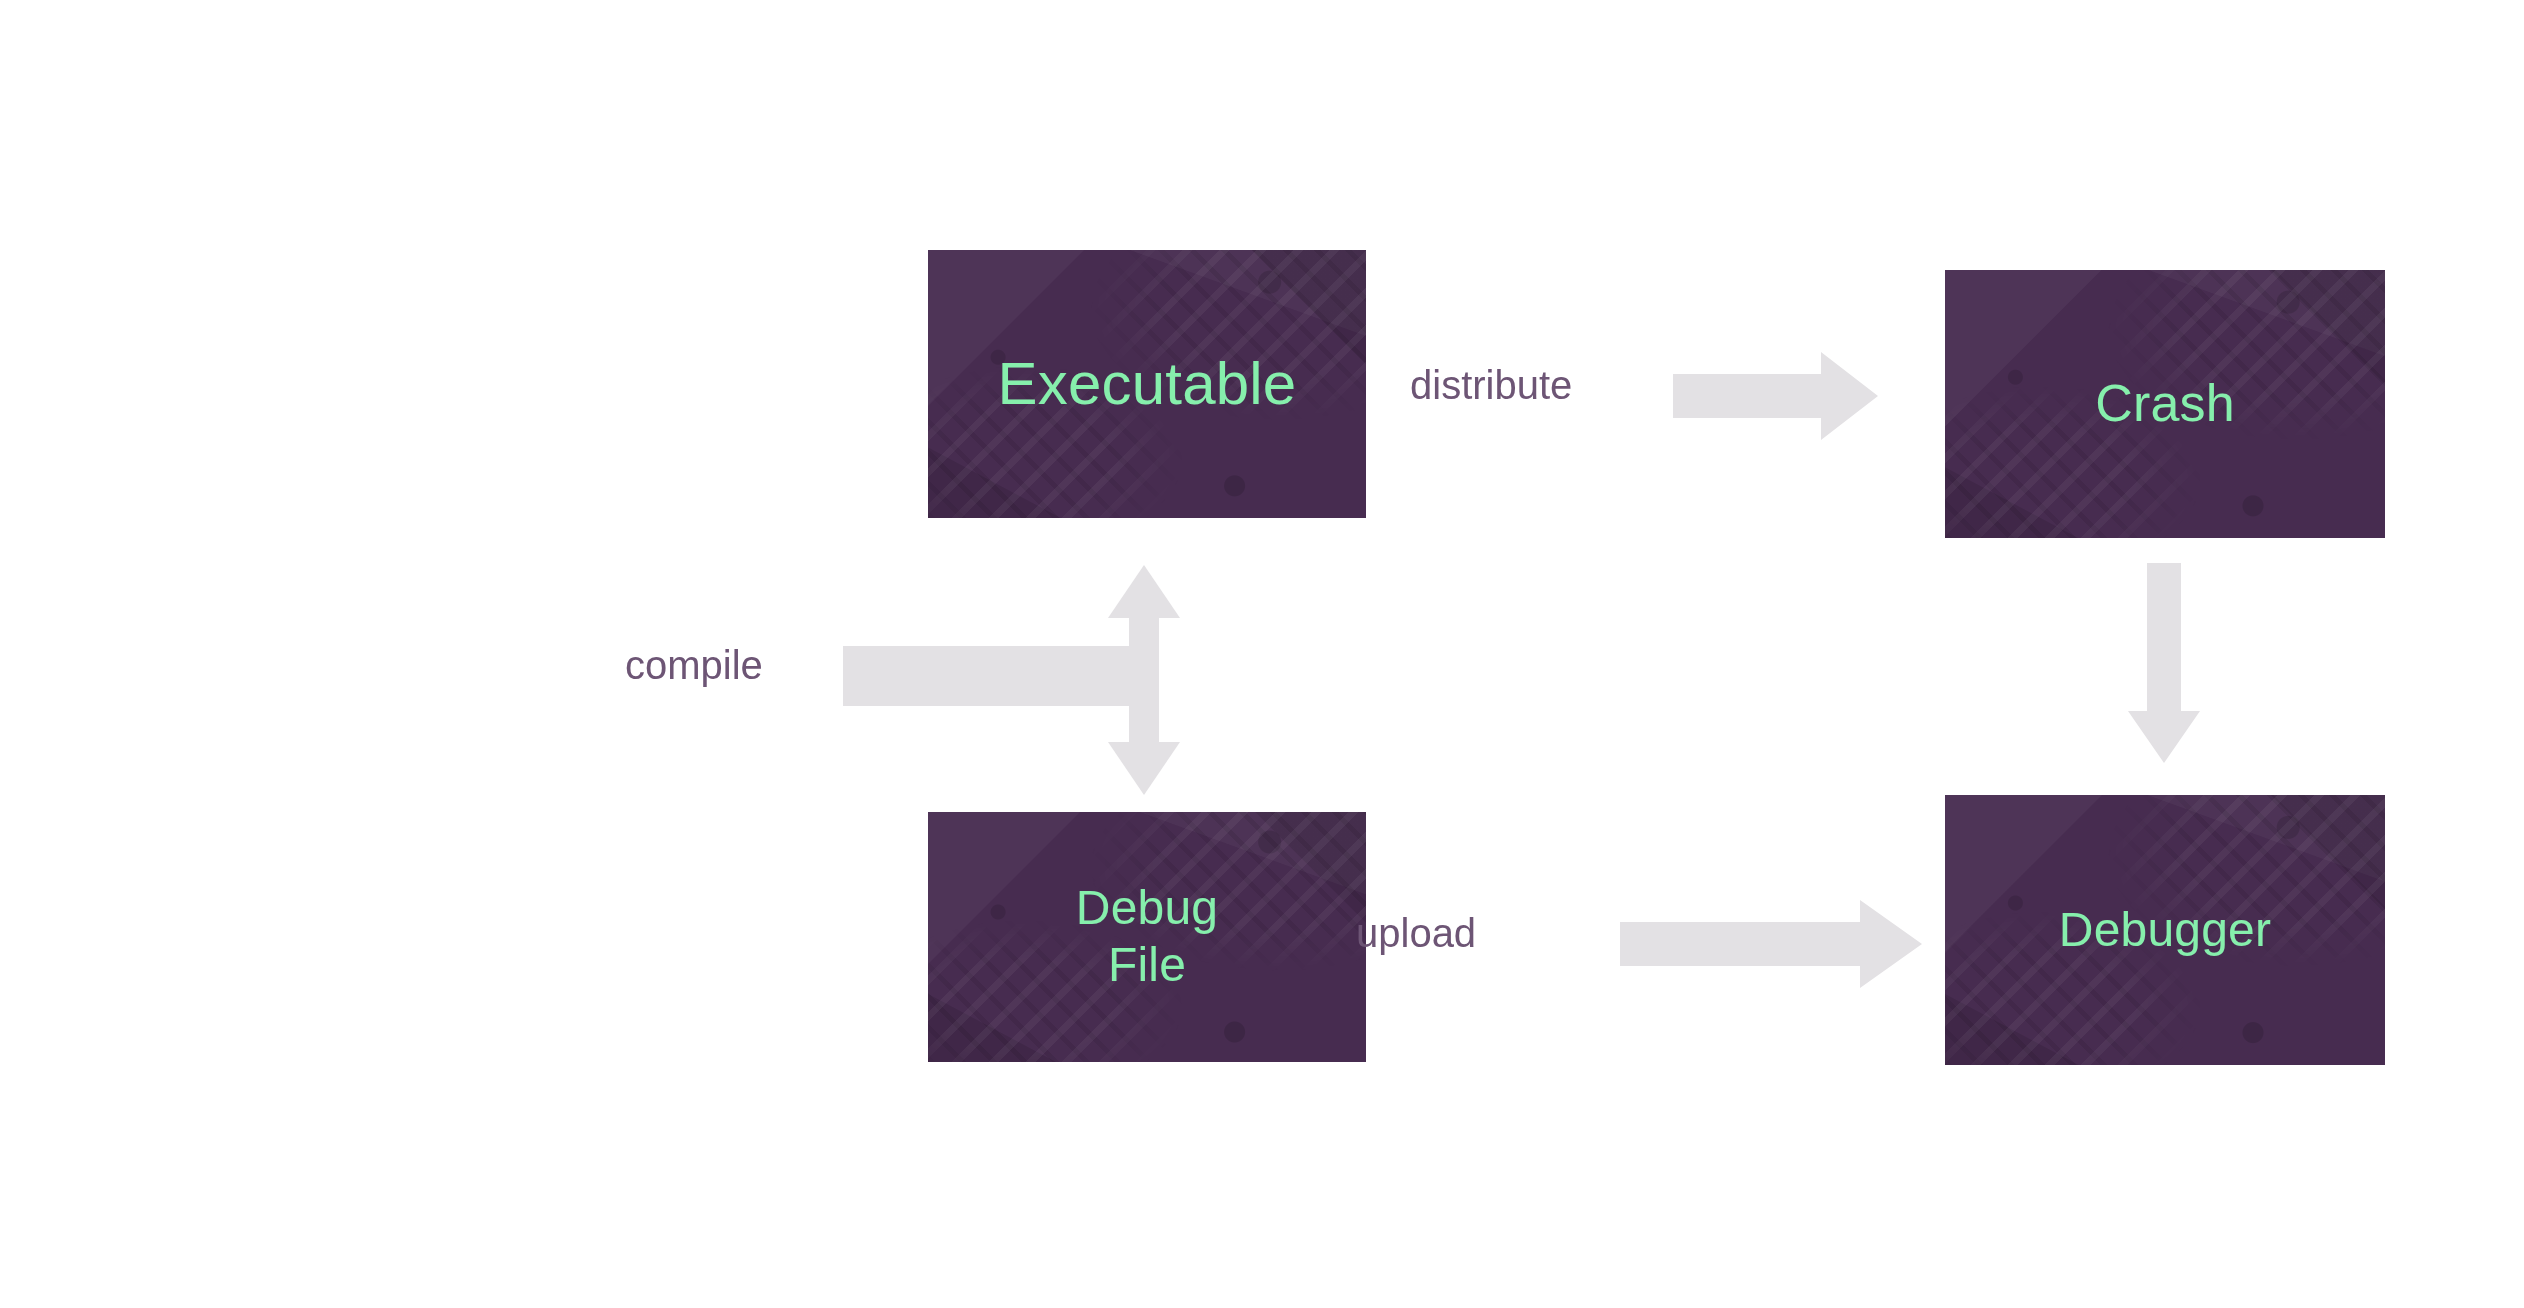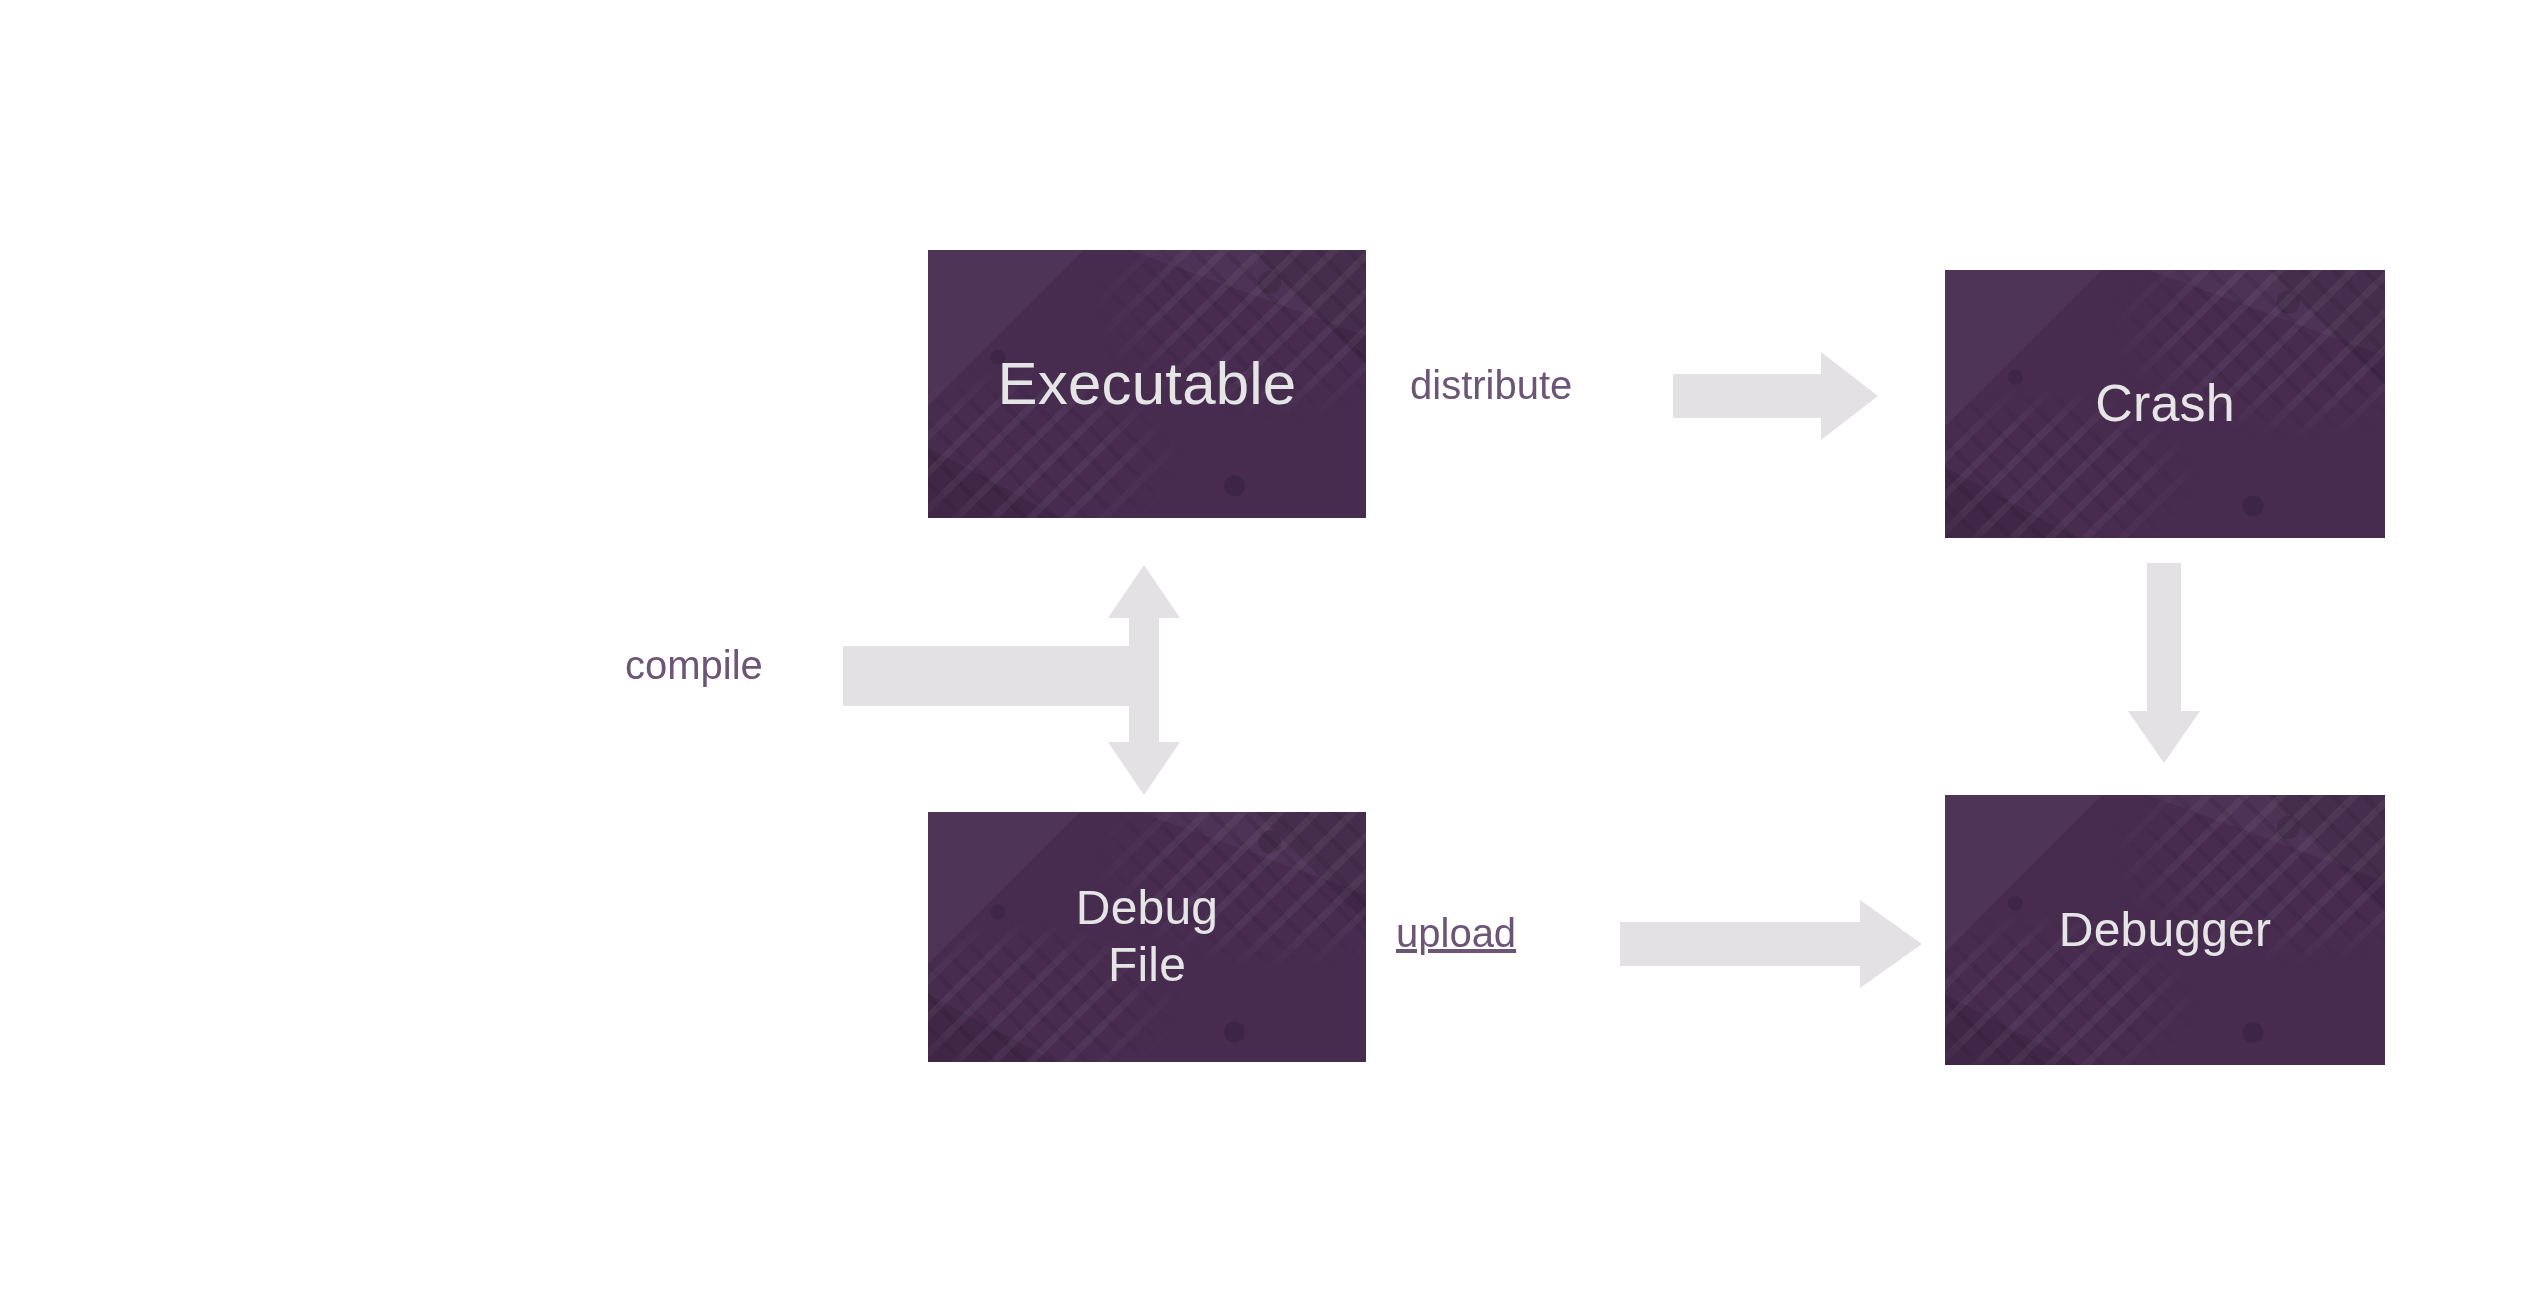--- a/index.html
+++ b/index.html
@@ -17,21 +17,21 @@
     font-family: "Liberation Sans", sans-serif;
   }
 
   
   .node {
     position: absolute;
     display: flex;
     align-items: center;
     justify-content: center;
     text-align: center;
-    color: #e5e5e5;
+    color: #86efac;
     font-weight: 400;
     line-height: 1.18;
     letter-spacing: 0.2px;
     background-color: #472c50;
     overflow: hidden;
     isolation: isolate;
   }
   
   .node::before,
   .node::after {
@@ -89,21 +89,21 @@
   
   .edge-label {
     position: absolute;
     color: #6d5575;
     font-size: 40px;
     white-space: nowrap;
     line-height: 1;
   }
   .label-compile    { left: 625px;  top: 645px; }
   .label-distribute { left: 1410px; top: 365px; }
-  .label-upload     { left: 1396px; top: 913px; text-decoration: underline; }
+  .label-upload     { left: 1356px; top: 913px; }
 
   
   .arrow {
     position: absolute;
   }
   .arrow svg { display: block; width: 100%; height: 100%; }
 
   .arrow-distribute { left: 1673px; top: 350px;  width: 205px; height: 92px; }
   .arrow-upload     { left: 1620px; top: 898px;  width: 302px; height: 92px; }
   .arrow-crash-dbg  { left: 2128px; top: 563px;  width: 72px;  height: 200px; }

